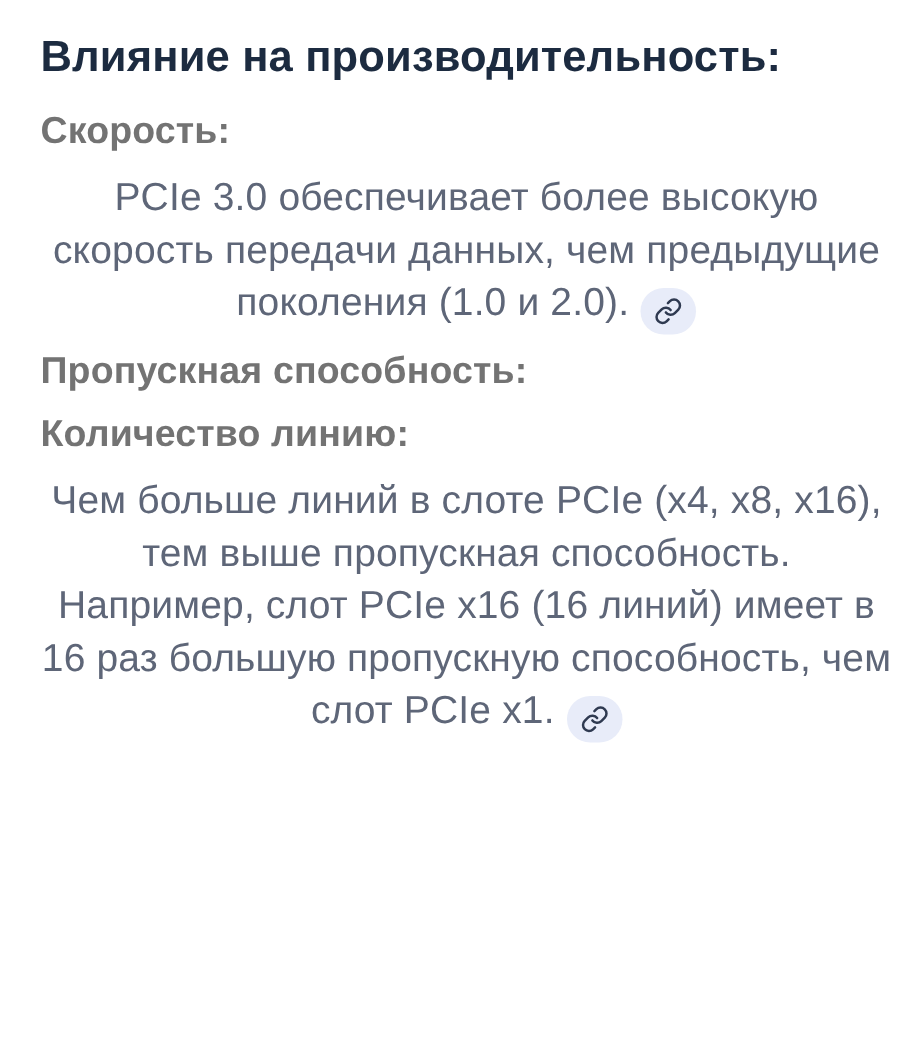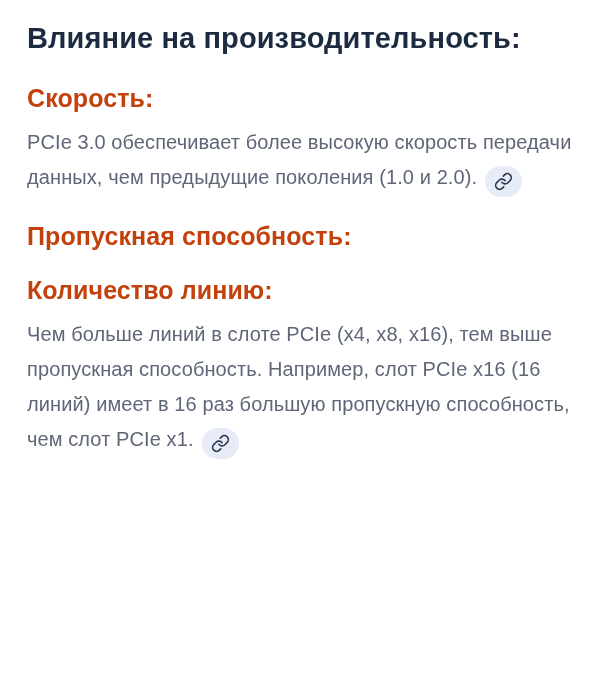--- a/index.html
+++ b/index.html
@@ -10,45 +10,46 @@
     font-family: "Liberation Sans", "DejaVu Sans", sans-serif;
     overflow: hidden;
     box-sizing: border-box;
   }
   .content {
     box-sizing: border-box;
     width: 605px;
     padding: 21px 8px 24px 27px;
   }
   .page-title {
-    margin: 0 0 27px 0;
+    margin: 0 0 16px 0;
     font-size: 29px;
     line-height: 35px;
     font-weight: 700;
     color: #1c2b40;
     letter-spacing: 0.1px;
   }
   .section { margin: 0; }
-  .section + .section { margin-top: 24px; }
+  .section + .section { margin-top: 9px; }
   .section-heading {
     margin: 0 0 12px 0;
     font-size: 25px;
     line-height: 30px;
     font-weight: 700;
-    color: #c2410c;
+    color: #737373;
     letter-spacing: 0.1px;
   }
   .section-paragraph {
     margin: 0;
     max-width: 568px;
-    font-size: 20px;
+    font-size: 26px;
     line-height: 35px;
     font-weight: 400;
     color: #5e6678;
     letter-spacing: 0.1px;
+    text-align: center;
   }
   .link-chip {
     display: inline-flex;
     align-items: center;
     justify-content: center;
     width: 37px;
     height: 31px;
     border-radius: 16px;
     background: #e8ecf9;
     vertical-align: -7px;

